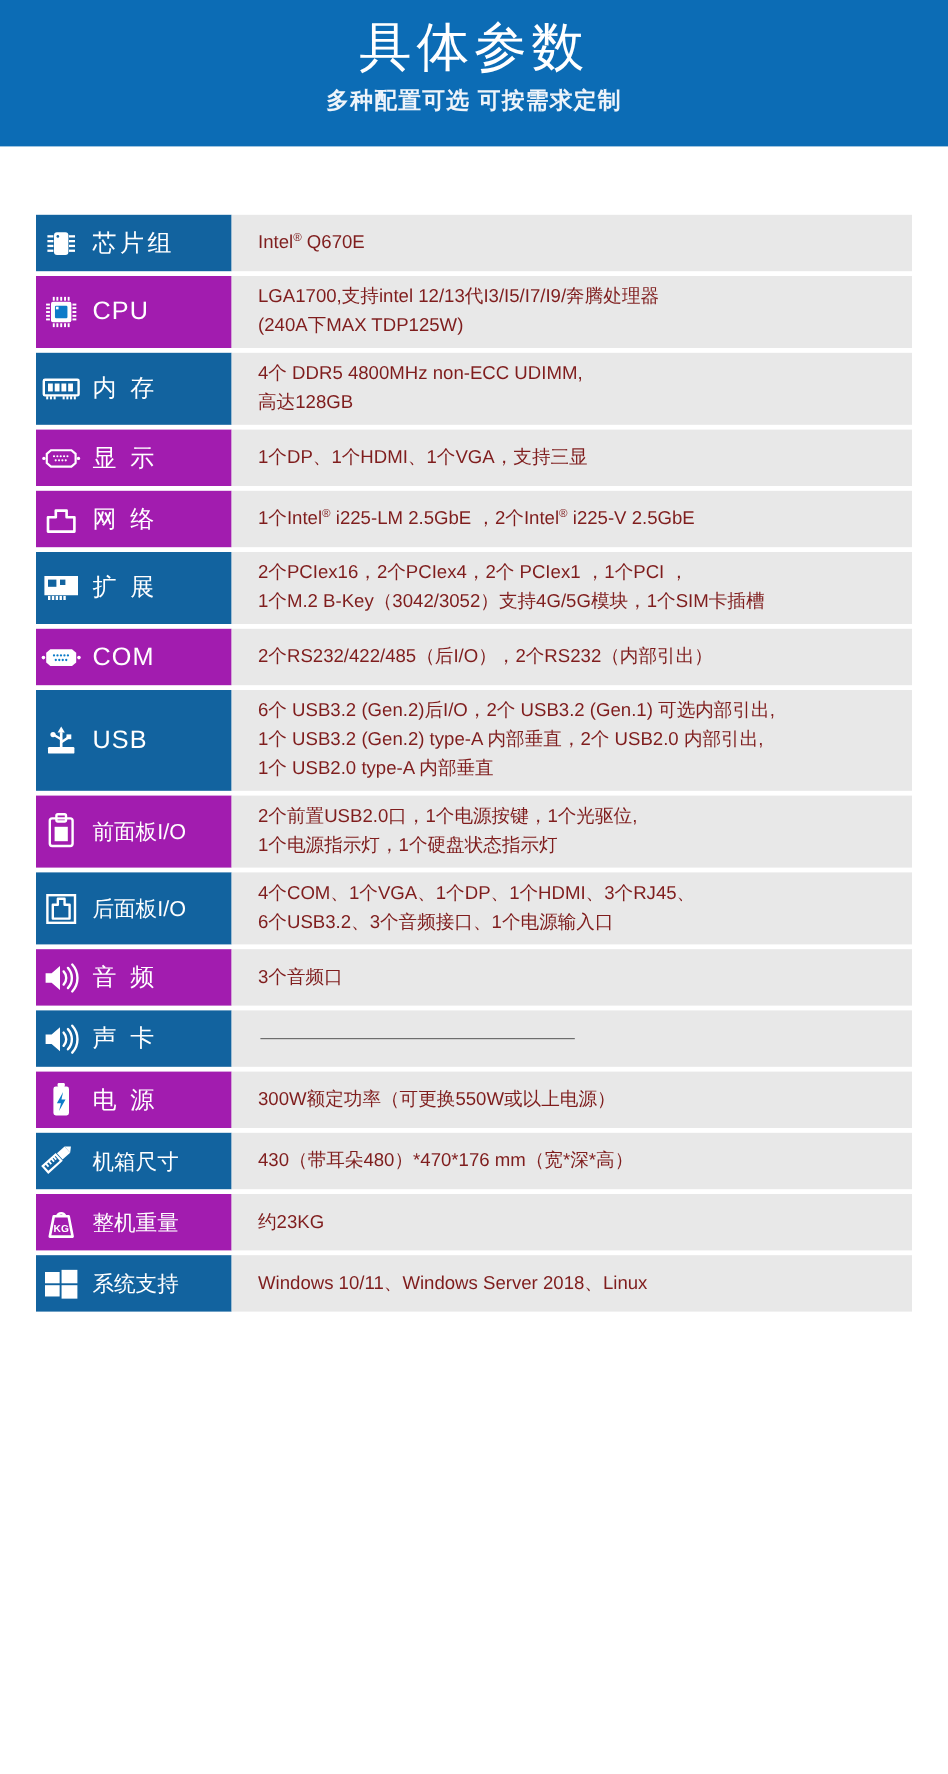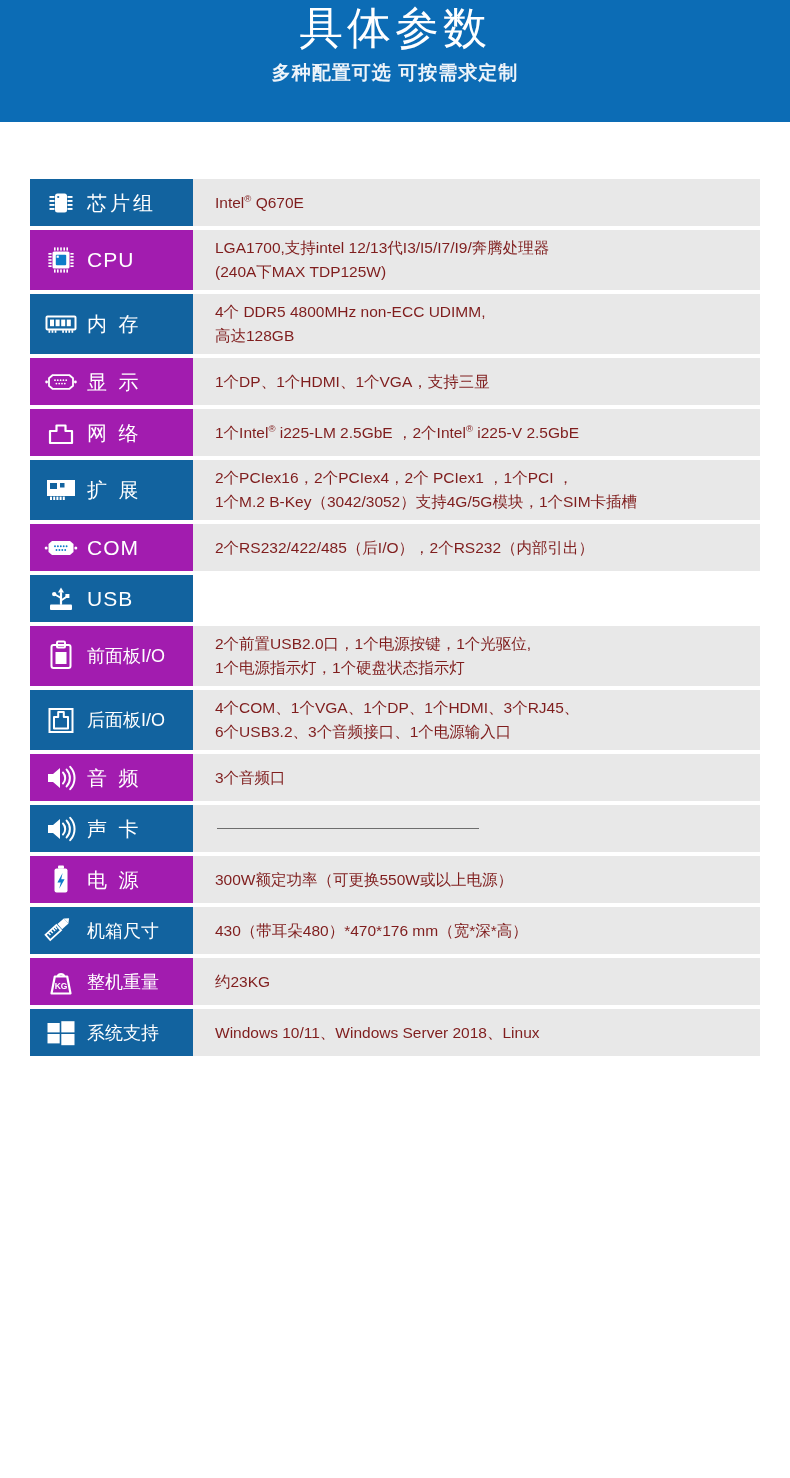--- a/index.html
+++ b/index.html
@@ -17,20 +17,21 @@
   
   .banner {
     width: 790px;
     height: 122px;
     background: #0c6cb5;
     box-sizing: border-box;
     display: flex;
     flex-direction: column;
     align-items: center;
     justify-content: flex-start;
+    padding-top: 12px;
   }
   .banner-title {
     color: #ffffff;
     font-size: 44px;
     line-height: 56px;
     letter-spacing: 4px;
     font-weight: 400;
   }
   .banner-sub {
     color: #eef4fa;
@@ -58,21 +59,21 @@
     align-items: stretch;
     min-height: 47px;
   }
   .row-label {
     width: 163px;
     min-width: 163px;
     box-sizing: border-box;
     display: flex;
     align-items: center;
     gap: 9px;
-    padding-left: 14px;
+    padding-left: 4px;
     color: #ffffff;
   }
   .row-label.dark  { background: #12639f; }
   .row-label.light { background: #a21caf; }
 
   .row-value {
     flex: 1;
     background: #e8e8e8;
     box-sizing: border-box;
     display: flex;
@@ -310,20 +311,25 @@
               <path d="M17 22 V11" stroke="#ffffff" stroke-width="2.2" stroke-linecap="round"></path>
               <path d="M17 16 L11 12.5" stroke="#ffffff" stroke-width="2" stroke-linecap="round"></path>
               <path d="M17 18.5 L23 14.5" stroke="#ffffff" stroke-width="2" stroke-linecap="round"></path>
               <circle cx="10.2" cy="12.1" r="2.2" fill="#ffffff"></circle>
               <rect x="21.4" y="12" width="4" height="4" fill="#ffffff"></rect>
               <path d="M17 5.5 L20 10.4 H14 Z" fill="#ffffff"></path>
             </svg>
           </span>
           <span class="label-text latin">USB</span>
         </div>
+        <div class="row-value">
+          <div class="line">6个 USB3.2 (Gen.2)后I/O，2个 USB3.2 (Gen.1) 可选内部引出,</div>
+          <div class="line">1个 USB3.2 (Gen.2) type-A 内部垂直，2个 USB2.0 内部引出,</div>
+          <div class="line">1个 USB2.0 type-A 内部垂直</div>
+        </div>
       </div>
       <div class="spec-row">
         <div class="row-label light">
           <span class="ico">
             <svg width="34" height="34" viewBox="0 0 34 34" fill="none">
               <rect x="7.5" y="6" width="19" height="23" rx="2" fill="none" stroke="#ffffff" stroke-width="2"></rect>
               <rect x="13" y="2.6" width="8" height="6" rx="1.2" fill="none" stroke="#ffffff" stroke-width="2"></rect>
               <rect x="11.5" y="13" width="11" height="12" fill="#ffffff"></rect>
             </svg>
           </span>

